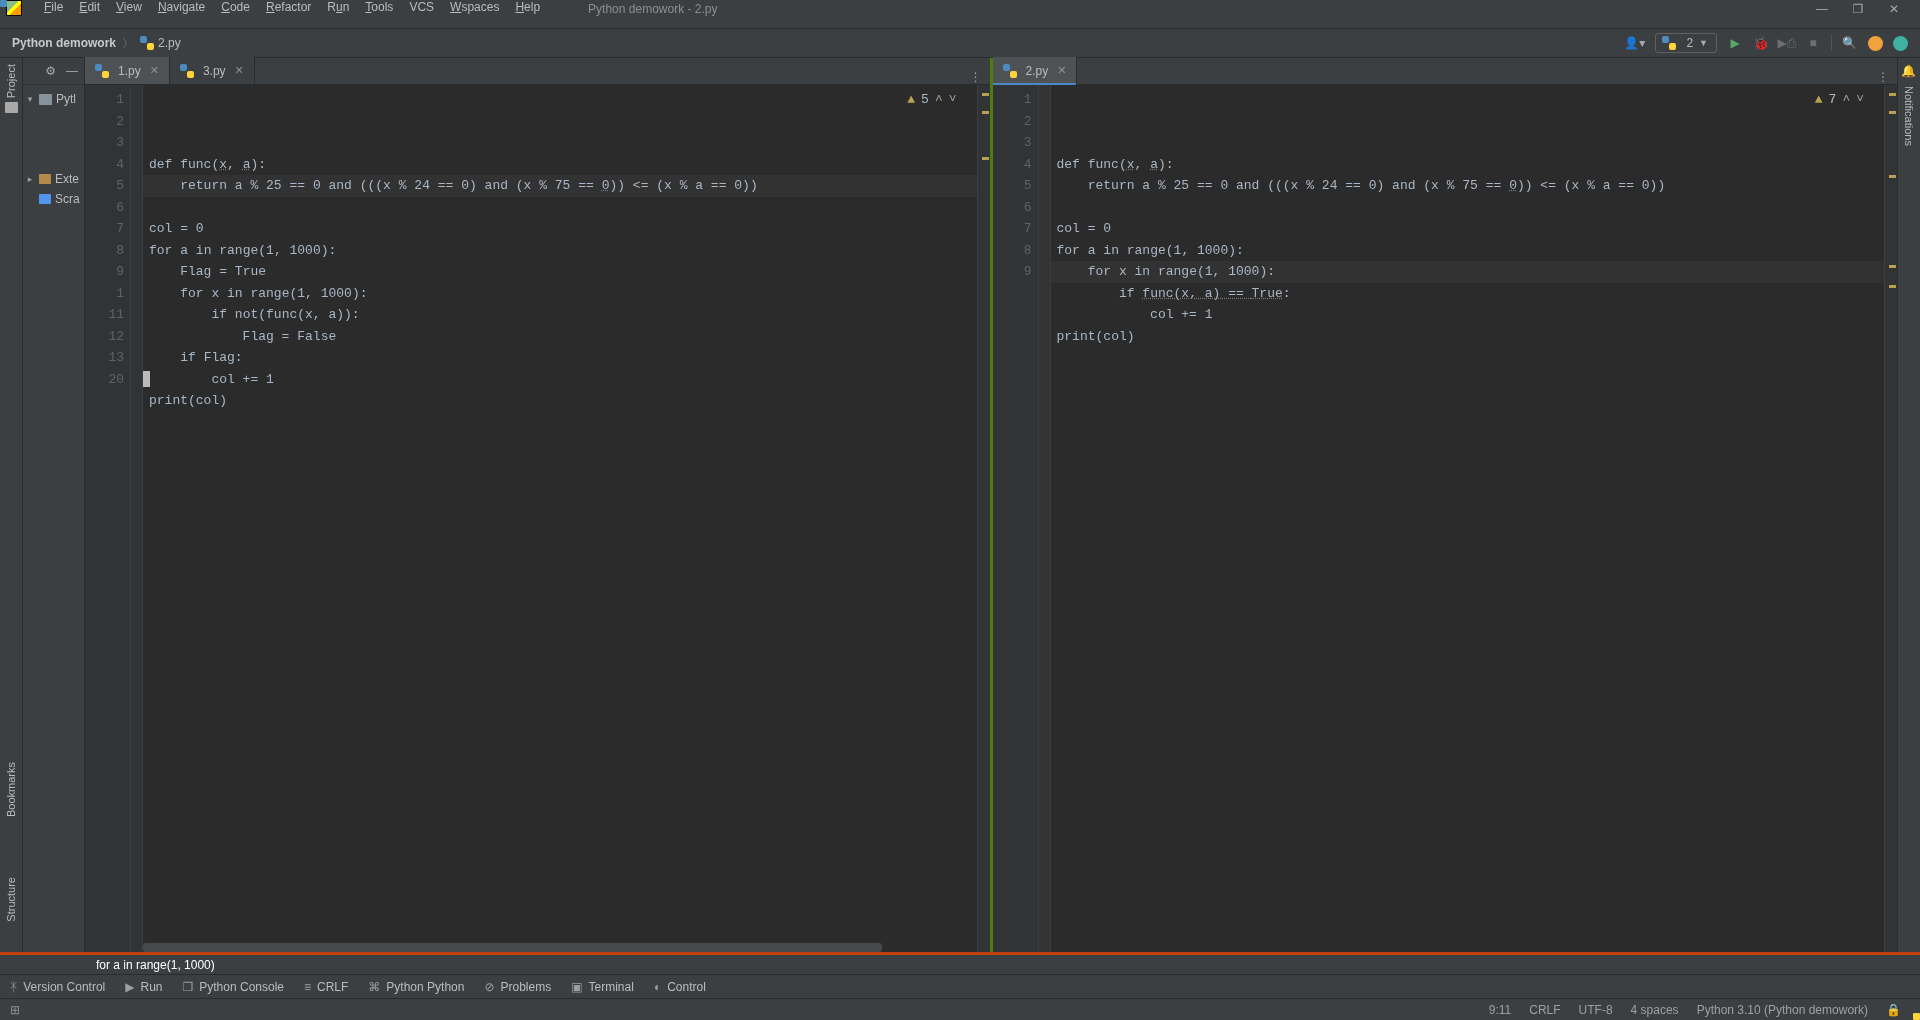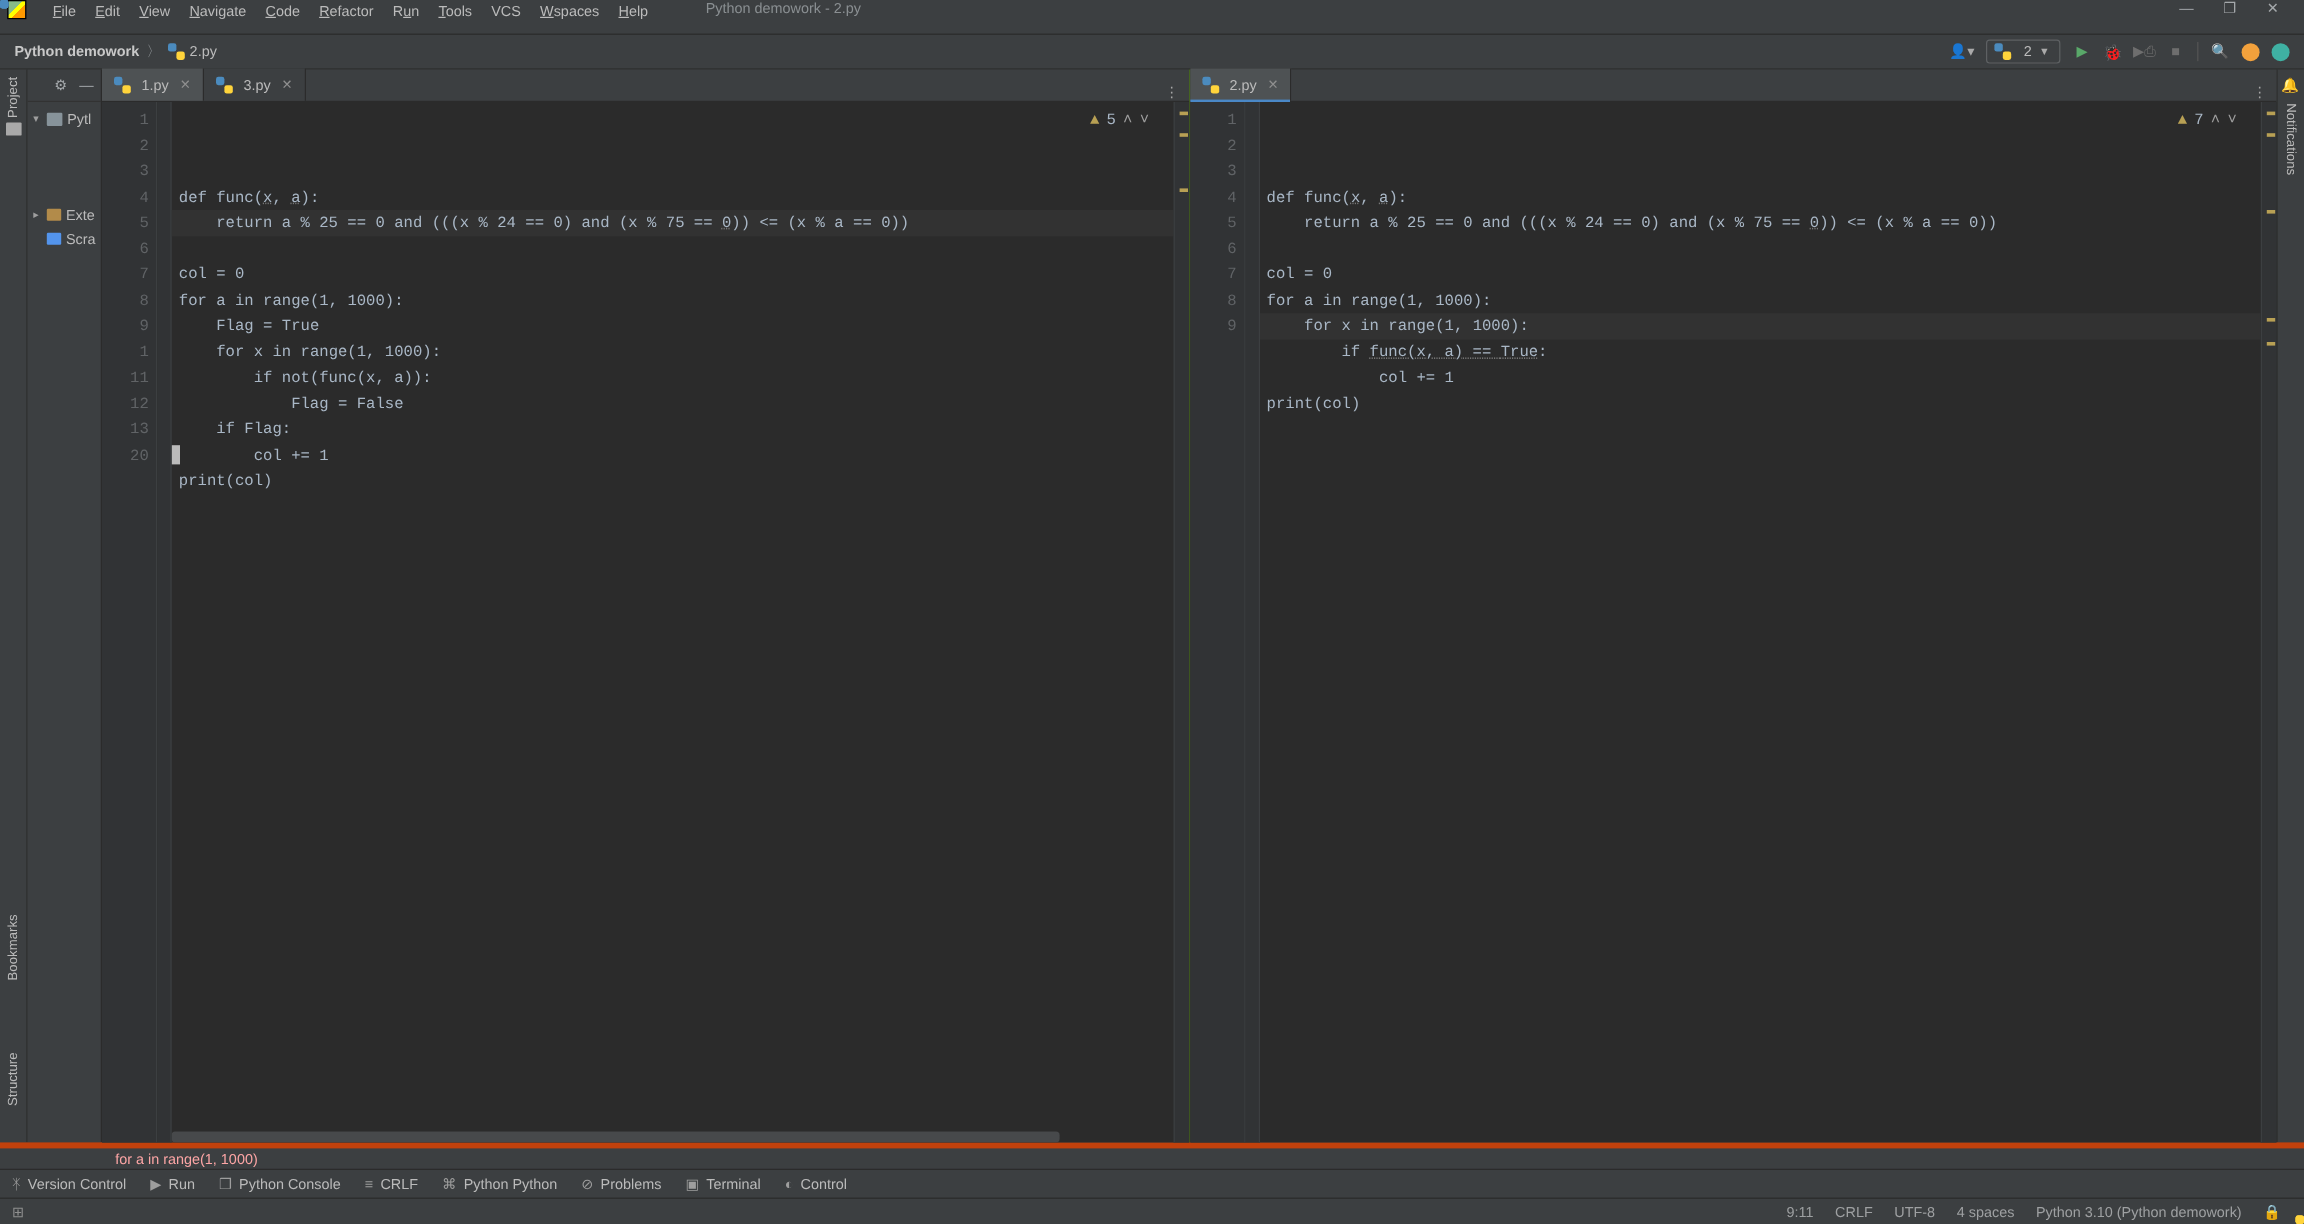--- a/index.html
+++ b/index.html
@@ -1,17 +1,17 @@
 <!DOCTYPE html>
 <html><head>
 <meta charset="utf-8">
 <style>
 *{margin:0;padding:0;box-sizing:border-box}
 body{font-family:"Segoe UI",Arial,sans-serif;font-size:12px;background:#3c3f41;color:#bbb;overflow:hidden;width:1920px;height:1020px;display:flex;flex-direction:column}
-.menubar{height:28px;background:#3c3f41;display:flex;align-items:flex-start;padding:0 6px;color:#bbb}
+.menubar{height:28px;background:#3c3f41;display:flex;align-items:flex-end;padding:12px 6px;color:#bbb}
 .menubar .logo{width:16px;height:16px;background:linear-gradient(135deg,#8b8 40%,#ff0 40%,#ff0 60%,#f90 60%);border:1px solid #000;margin-right:14px}
 .menubar .mi{padding:2px 8px;cursor:default}
 .menubar .mi u{text-decoration:underline}
 .menubar .title{margin-left:40px;color:#8a8f92}
 .menubar .wctrl{margin-left:auto;display:flex;gap:24px;padding-right:14px;color:#a5a9ac}
 .menubar .wctrl span{width:12px;text-align:center}
 .navbar{height:30px;background:#3c3f41;border-top:1px solid #2b2b2b;border-bottom:1px solid #2b2b2b;display:flex;align-items:center;padding:0 12px}
 .navbar .crumb{color:#c9c9c9;font-weight:bold}
 .navbar .sep{margin:0 6px;color:#8a8f92}
 .navbar .pyicon,.tab .pyicon{width:14px;height:14px;display:inline-block;position:relative;margin-right:4px;vertical-align:-2px}
@@ -37,21 +37,21 @@
 .projectpanel .toolbar{height:27px;display:flex;align-items:center;justify-content:flex-end;gap:10px;padding:0 6px;border-bottom:1px solid #323232}
 .projectpanel .toolbar .gear{color:#a5a9ac}
 .projectpanel .tree{padding:4px 2px;white-space:nowrap;overflow:hidden}
 .projectpanel .tree .row{height:20px;display:flex;align-items:center;gap:4px;color:#bbb}
 .projectpanel .tree .row .arrow{font-size:9px;color:#9e9e9e;width:10px;text-align:center}
 .projectpanel .tree .folder{width:13px;height:11px;background:#87939a;border-radius:1px}
 .projectpanel .tree .ind{display:inline-block}
 .projectpanel .tree .lib{width:12px;height:10px;background:#b28b4a;border-radius:1px}
 .projectpanel .tree .scr{width:12px;height:10px;background:#5394ec;border-radius:1px}
 .editors{flex:1;display:flex;min-height:0}
-.editorcol{flex:1;display:flex;flex-direction:column;min-width:0;border-right:1px solid #4d7c0f}
+.editorcol{flex:1;display:flex;flex-direction:column;min-width:0;border-right:3px solid #4d7c0f}
 .editorcol:last-child{border-right:none}
 .tabbar{height:27px;background:#3c3f41;display:flex;align-items:flex-end;border-bottom:1px solid #2b2b2b;position:relative}
 .tab{height:27px;padding:0 10px;display:flex;align-items:center;gap:5px;color:#bbb;background:#3c3f41;border-right:1px solid #2b2b2b;position:relative}
 .tab.active{background:#4e5254}
 .tab.active.blueul::after{content:"";position:absolute;left:0;right:0;bottom:-1px;height:2px;background:#4a88c7}
 .tab .close{color:#8f8f8f;font-size:11px;margin-left:4px}
 .tabbar .tabend{margin-left:auto;padding:0 8px;color:#a7a7a7}
 .editorbody{flex:1;background:#2b2b2b;display:flex;min-height:0;position:relative;font-family:Consolas,"Courier New",monospace;font-size:13px;line-height:21.5px}
 .gutter{width:46px;text-align:right;padding:4px 6px 4px 0;color:#606366;background:#313335;border-right:1px solid #3c3f41}
 .fold{width:12px;background:#313335;border-right:1px solid #3c3f41}
@@ -65,21 +65,21 @@
 .bi{color:#8888c6}
 .code,.code span{color:#a9b7c6}
 .annots{position:absolute;top:4px;right:20px;display:flex;gap:6px;align-items:center}
 .annots .warn{color:#b8a054}
 .annots .ud{color:#9e9e9e}
 .rmargin{width:13px;background:#313335;border-left:1px solid #3c3f41;position:relative}
 .rmargin .mk{position:absolute;right:1px;width:7px;height:3px;background:#b8a054}
 .rightrail{width:23px;background:#3c3f41;border-left:1px solid #2b2b2b;display:flex;flex-direction:column;align-items:center;padding-top:6px;gap:8px}
 .rightrail .rot{writing-mode:vertical-rl;color:#bbb;font-size:11px}
 .rightrail .bell{color:#9e9e9e}
-.crumbbar{height:22px;background:#3c3f41;border-top:5px solid #c2410c;display:flex;align-items:center;padding-left:96px;color:#fca5a5;font-size:12px}
+.crumbbar{height:22px;background:#3c3f41;border-top:3px solid #c2410c;display:flex;align-items:center;padding-left:96px;color:#ffffff;font-size:12px}
 .bottombar{height:24px;background:#3c3f41;border-top:1px solid #2b2b2b;display:flex;align-items:center;padding:0 10px;gap:20px;color:#bbb;font-size:12px}
 .bottombar .bt{display:flex;align-items:center;gap:6px}
 .bottombar .bt .ic{color:#9e9e9e}
 .statusbar{height:22px;background:#3c3f41;border-top:1px solid #2b2b2b;display:flex;align-items:center;padding:0 10px;color:#9ea0a2;font-size:12px}
 .statusbar .spcr{flex:1}
 .statusbar .cell{padding:0 9px}
 .statusbar .lock{color:#8f8f8f}
 .statusbar .win{color:#8f8f8f;margin-right:6px}
 .hscroll{position:absolute;bottom:0;left:0;right:12px;height:9px;background:transparent}
 .hscroll .thumb{position:absolute;left:0;height:9px;background:#47494b;border-radius:3px}

